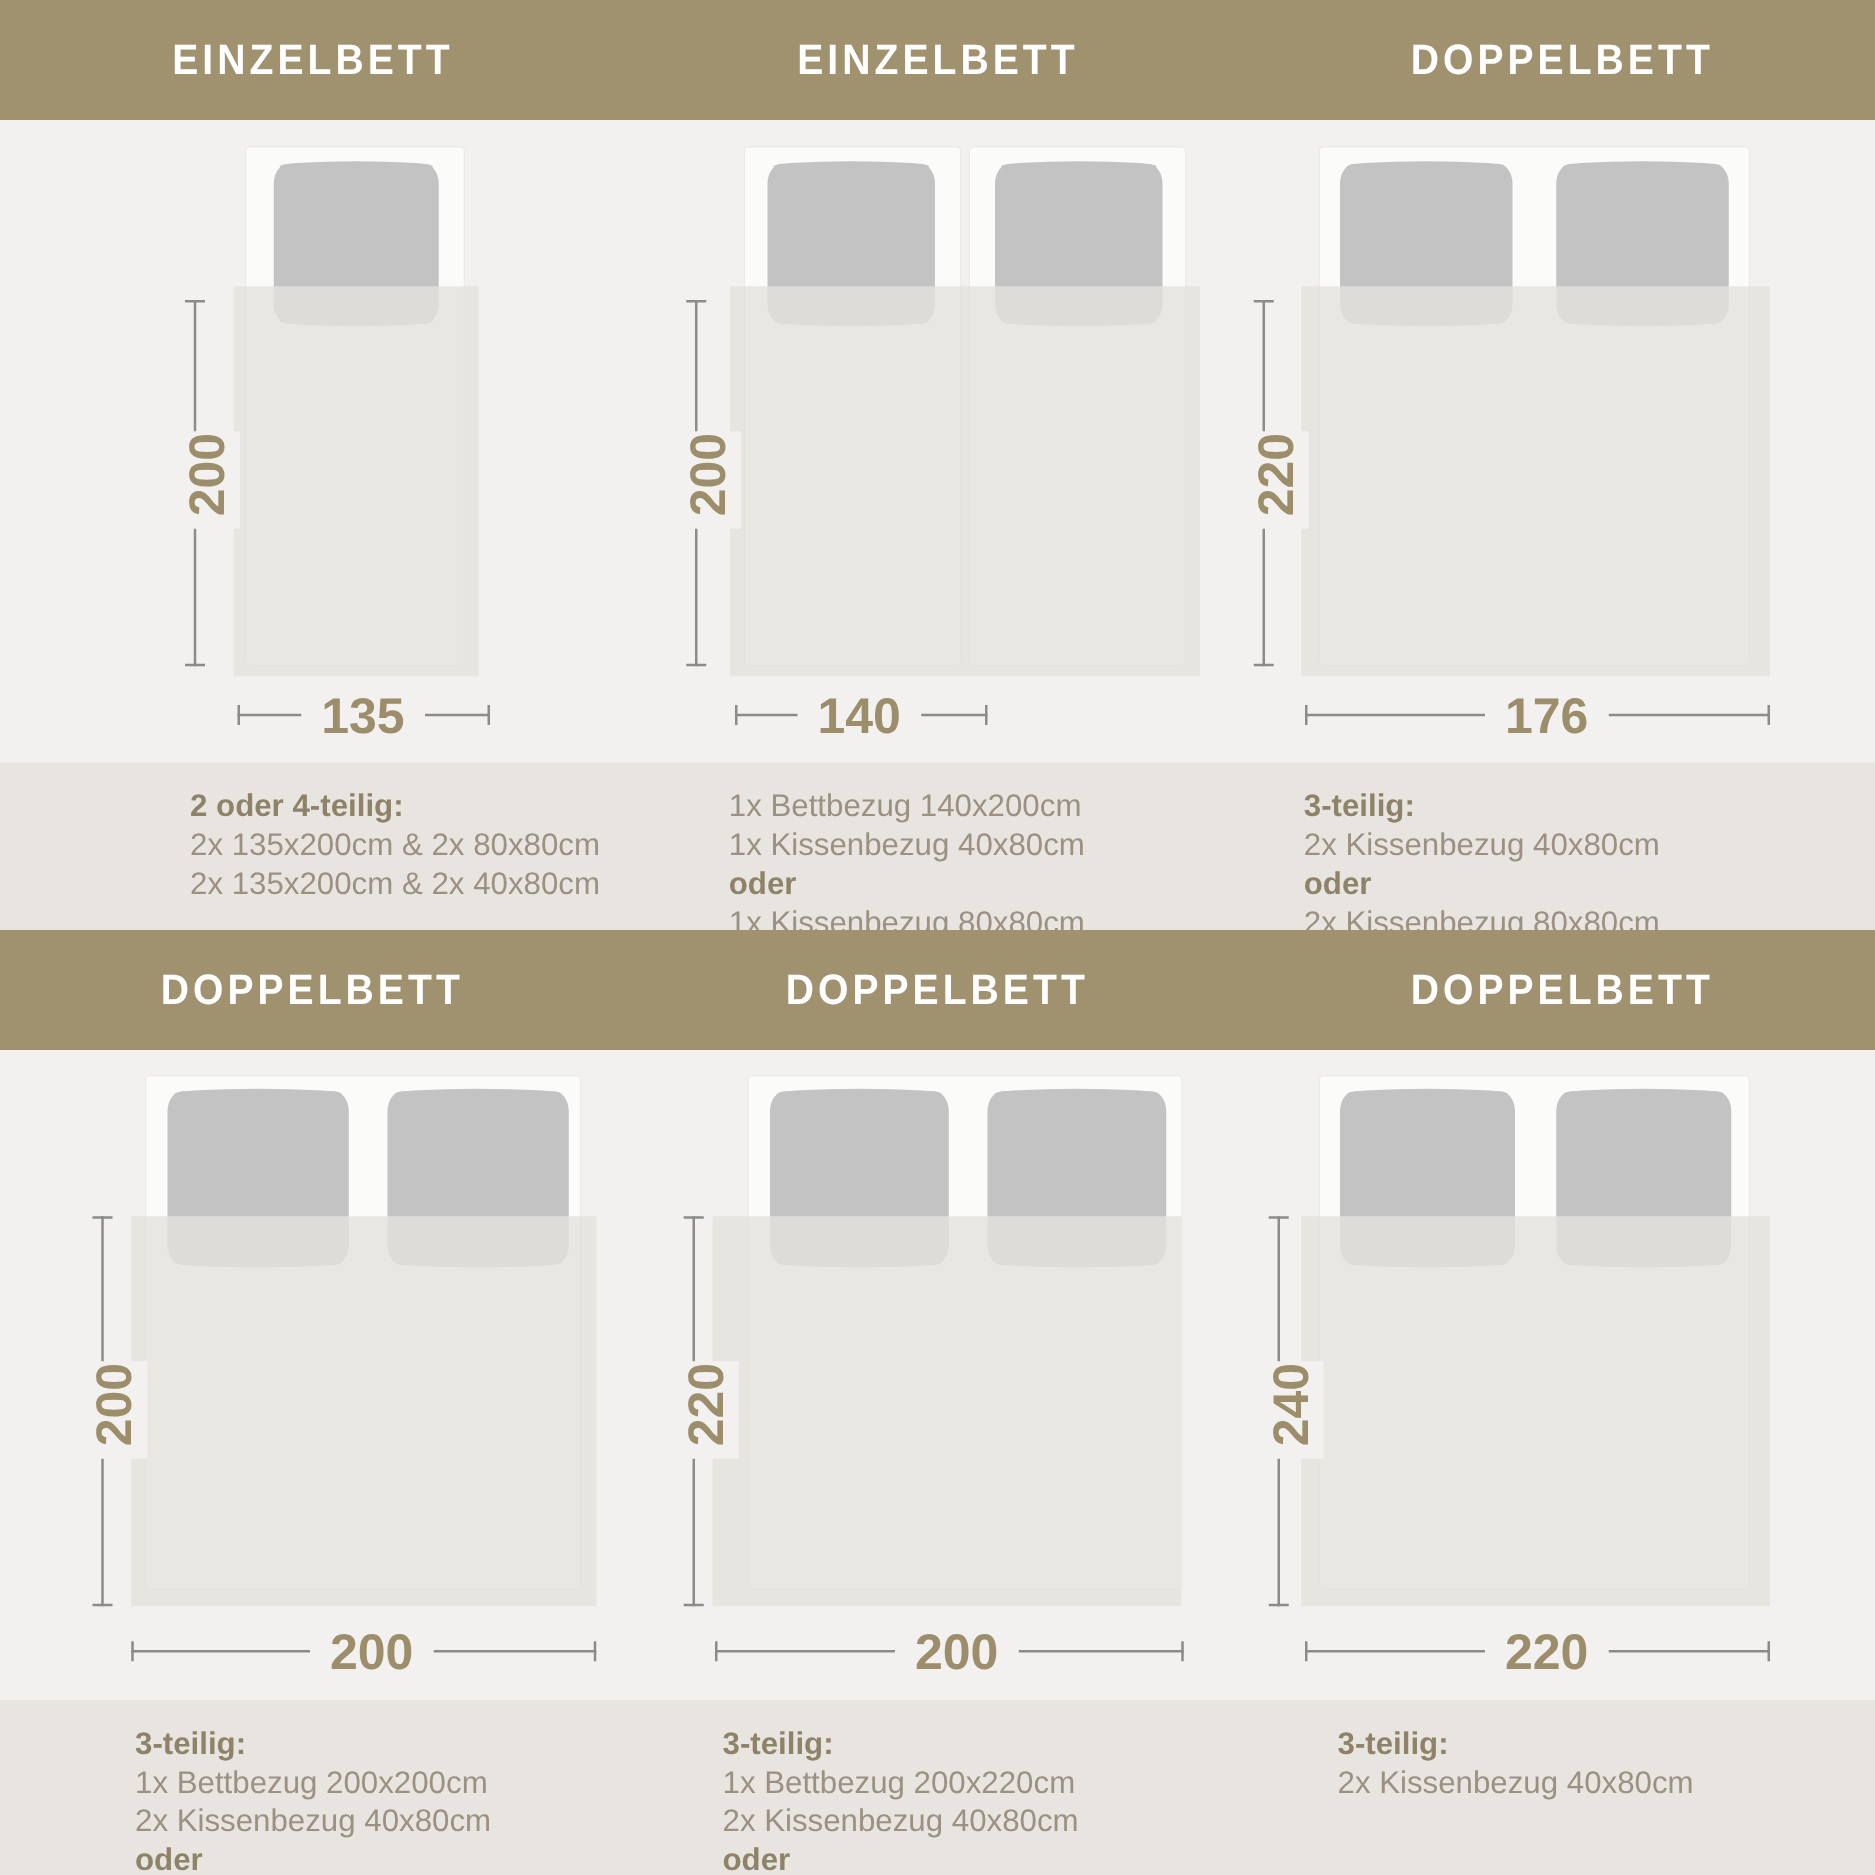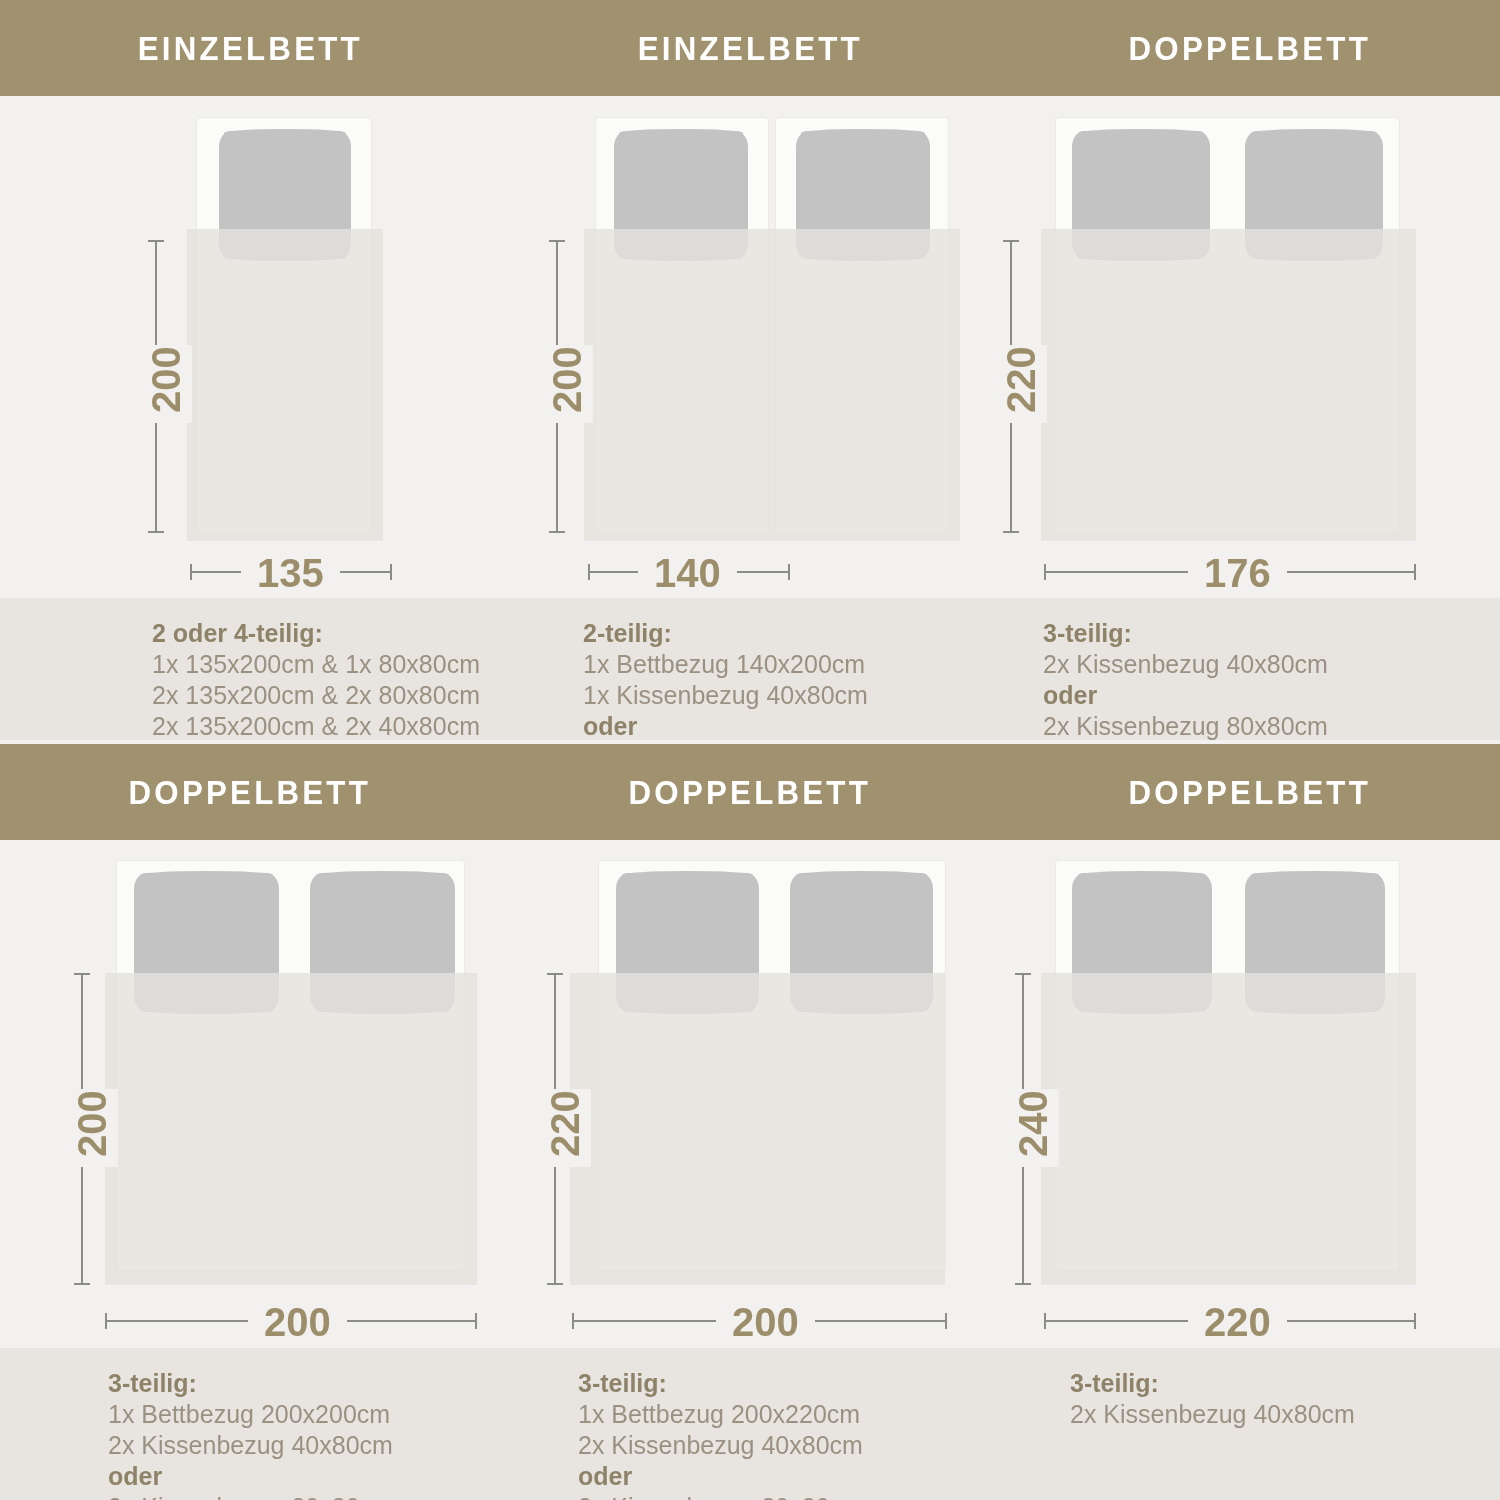--- a/index.html
+++ b/index.html
@@ -39,20 +39,21 @@
     white-space: nowrap;
     transform: scaleX(0.92);
   }
 
   
   .desc-band {
     position: absolute;
     left: 0;
     width: 1500px;
     background: #e8e5e0;
+    margin-top: 12px;
   }
   .desc-cell {
     position: absolute;
     top: 0;
     height: 100%;
     box-sizing: border-box;
     padding-top: 20px;
   }
   .desc-line {
     font-family: "Liberation Sans", sans-serif;
@@ -238,27 +239,25 @@
     <div class="dim-h" style="left:44px; top:475px; width:372px;">
       <span class="cap-l"></span>
       <span class="cap-r"></span>
     </div>
     <div class="dim-label horiz" style="left:188px; top:453px;">176</div>
   </div>
 
   <div class="desc-band" style="top:598px; height:142px;">
     <div class="desc-cell" style="left:152px; width:430px;">
       <div class="desc-line bold">2 oder 4-teilig:</div>
-      <div class="desc-line">1x 135x200cm &amp; 1x 80x80cm</div>
       <div class="desc-line">2x 135x200cm &amp; 2x 80x80cm</div>
       <div class="desc-line">2x 135x200cm &amp; 2x 40x80cm</div>
     </div>
 
     <div class="desc-cell" style="left:583px; width:430px;">
-      <div class="desc-line bold">2-teilig:</div>
       <div class="desc-line">1x Bettbezug 140x200cm</div>
       <div class="desc-line">1x Kissenbezug 40x80cm</div>
       <div class="desc-line bold">oder</div>
       <div class="desc-line">1x Kissenbezug 80x80cm</div>
     </div>
 
     <div class="desc-cell" style="left:1043px; width:430px;">
       <div class="desc-line bold">3-teilig:</div>
       <div class="desc-line">2x Kissenbezug 40x80cm</div>
       <div class="desc-line bold">oder</div>

